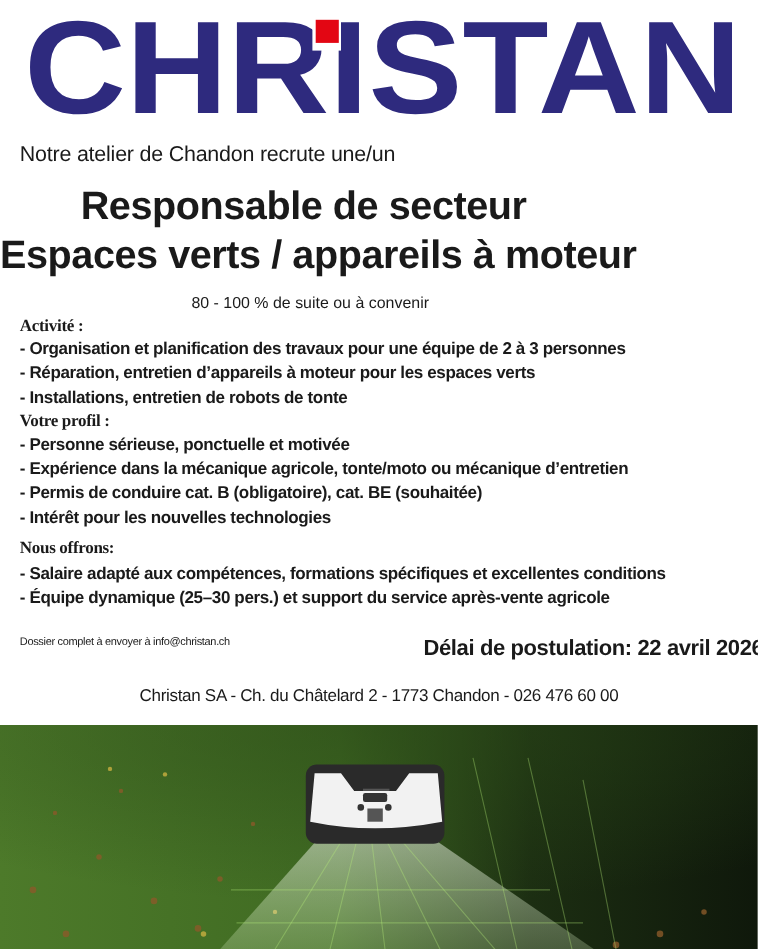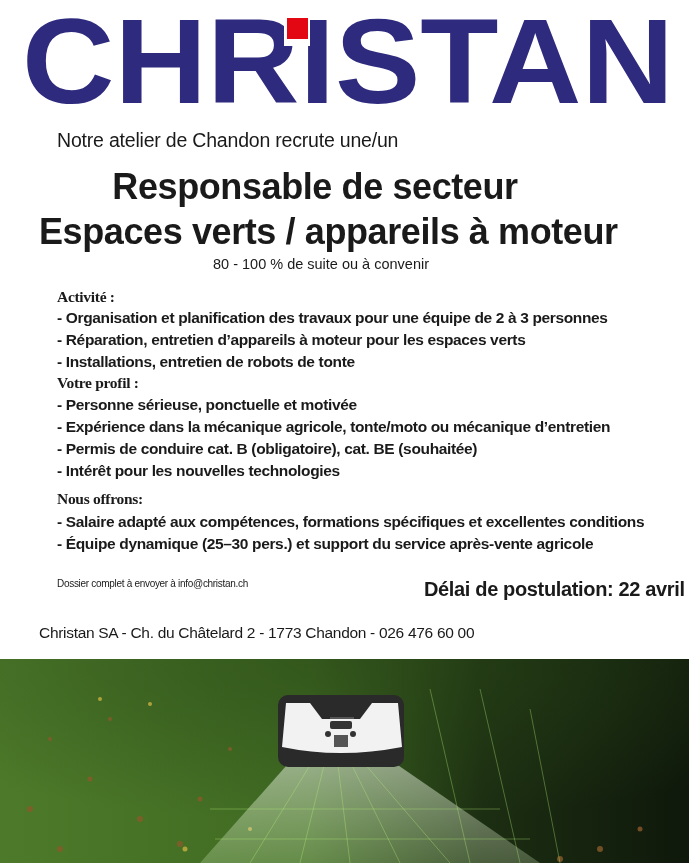--- a/index.html
+++ b/index.html
@@ -1,28 +1,28 @@
 <!DOCTYPE html>
 <html><head>
   <meta charset="utf-8">
   <style>
     html, body { margin:0; padding:0; background:#ffffff; }
     body { width:689px; height:863px; position:relative; overflow:hidden; font-family:"Liberation Sans", sans-serif; color:#1a1a1a; }
     .logo { position:absolute; left:22px; top:12px; width:652px; height:96px; }
-    .t { position:absolute; white-space:nowrap; font-family:"Liberation Sans", sans-serif;margin-left:39px; }
+    .t { position:absolute; white-space:nowrap; font-family:"Liberation Sans", sans-serif; }
     .intro { left:18px; top:129px; font-size:19.5px; letter-spacing:-0.2px; }
     .title { left:0; width:552px; text-align:center; font-weight:bold; font-size:36px; letter-spacing:-0.4px; }
     .title1 { top:166px; }
     .title2 { top:211px; }
-    .rate { left:0; width:564px; text-align:center; top:256px; font-size:14.5px; }
+    .rate { left:0; width:564px; text-align:center; top:268px; font-size:14.5px; }
     .h { left:18px; font-weight:bold; font-size:15.5px; letter-spacing:-0.3px;font-family:Liberation Serif, serif; }
     .li { left:18px; font-size:15.5px; letter-spacing:-0.35px;font-weight:bold; }
     .foot1 { left:18px; top:578px; font-size:10px; letter-spacing:-0.3px; }
     .foot1b { left:385px; top:578px; font-size:20px; font-weight:bold; letter-spacing:-0.35px; }
-    .addr { left:0; width:689px; top:624px; font-size:15.5px; letter-spacing:-0.3px; }
+    .addr { left:0; width:689px; text-align:center; top:624px; font-size:15.5px; letter-spacing:-0.3px; }
     .photo { position:absolute; left:0; top:659px; width:689px; height:204px; overflow:hidden; }
   </style>
 </head>
 <body>
 
 <svg class="logo" viewBox="0 0 652 96" xmlns="http://www.w3.org/2000/svg">
   <text x="326" y="91" text-anchor="middle" font-family="Liberation Sans, sans-serif" font-weight="bold" font-size="120" fill="#2e2a7e" textLength="652" lengthAdjust="spacingAndGlyphs">CHRISTAN</text>
 
   <rect x="264" y="6" width="22" height="22" fill="#e30613"></rect>
   <rect x="262" y="0" width="26" height="34" fill="#ffffff"></rect>

